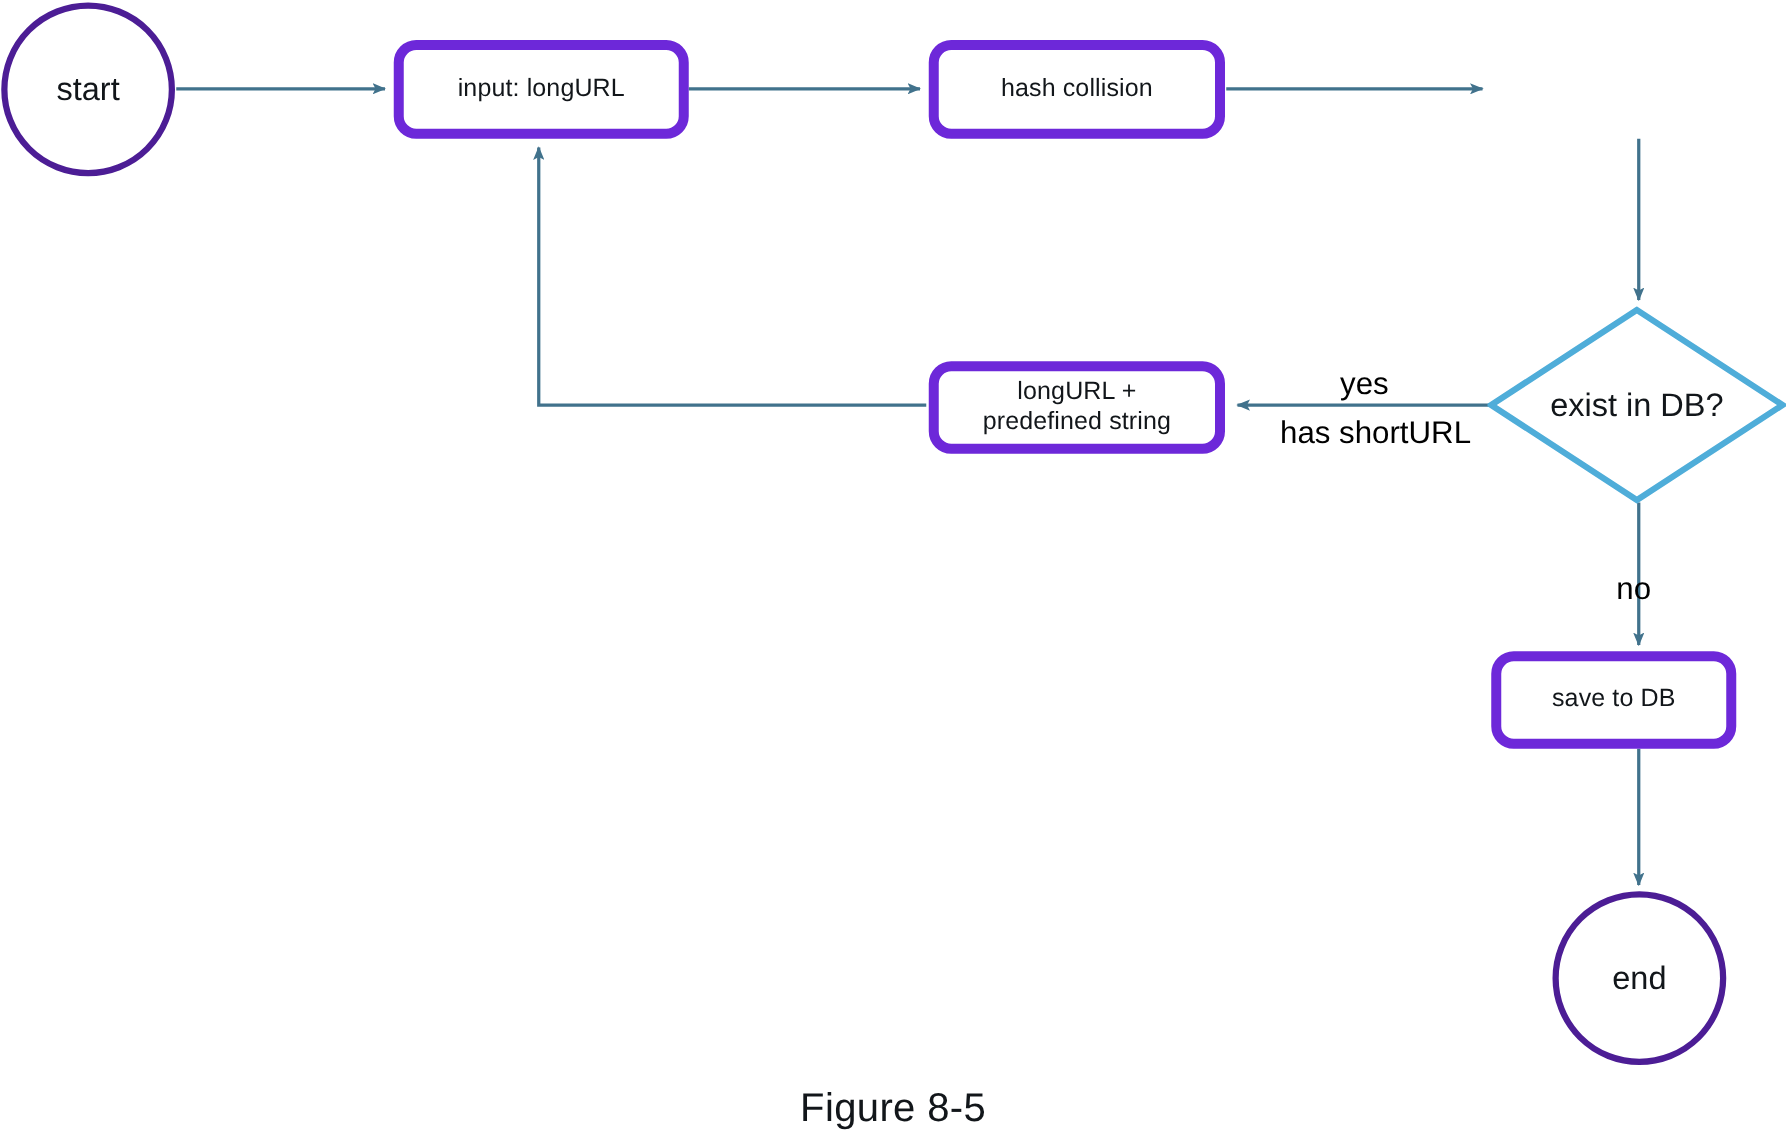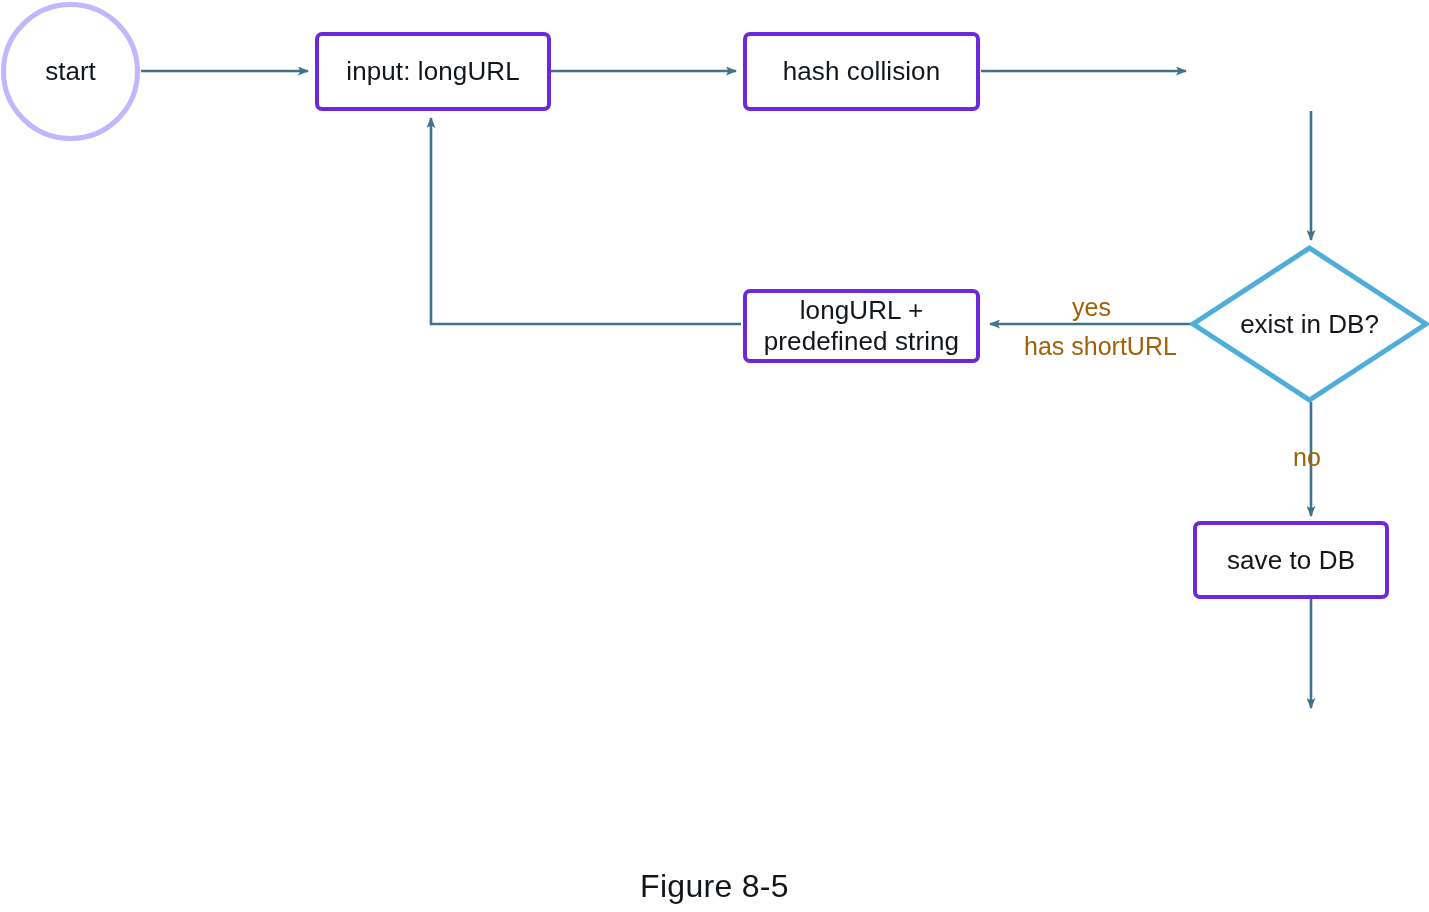--- a/index.html
+++ b/index.html
@@ -30,28 +30,28 @@
     position: absolute;
     box-sizing: border-box;
     display: flex;
     align-items: center;
     justify-content: center;
     text-align: center;
     color: #12161a;
     background: #ffffff;
   }
   .node-process {
-    border: 4px solid #6d28d9;
-    border-radius: 7px;
-    font-size: 26px;
+    border: 8px solid #6d28d9;
+    border-radius: 18px;
+    font-size: 20px;
     line-height: 1.18;
     letter-spacing: 0.1px;
   }
   .node-terminal {
-    border: 5px solid #c4b5fd;
+    border: 5px solid #4c1d95;
     border-radius: 50%;
     font-size: 26px;
   }
   .node-decision {
     background: transparent;
     border: none;
     font-size: 26px;
   }
   .node-decision .diamond-shape {
     position: absolute;
@@ -61,21 +61,21 @@
     height: 100%;
   }
   .node-decision .decision-label {
     position: relative;
     z-index: 2;
     white-space: nowrap;
   }
   .edge-label {
     position: absolute;
     font-size: 25px;
-    color: #a16207;
+    color: #000000;
     white-space: nowrap;
     background: transparent;
   }
   .caption {
     position: absolute;
     width: 100%;
     text-align: center;
     font-size: 32px;
     color: #12161a;
     letter-spacing: 0.3px;
@@ -135,22 +135,25 @@
 
   <div class="node node-process multi-line" style="left:743px; top:289px; width:237px; height:74px;">
     <span class="multi-line">longURL +
 predefined string</span>
   </div>
 
   <div class="node node-process" style="left:1193px; top:521px; width:196px; height:78px;">
     <span>save to DB</span>
   </div>
 
+  <div class="node node-terminal" style="left:1242px; top:713px; width:139px; height:139px;">
+    <span>end</span>
+  </div>
 
   <div class="edge-label" style="left:1072px; top:293px;">yes</div>
 
   <div class="edge-label" style="left:1024px; top:332px;">has shortURL</div>
 
-  <div class="edge-label" style="left:1293px; top:443px;">no</div>
+  <div class="edge-label" style="left:1293px; top:457px;">no</div>
 
   <div class="caption" style="left:0; top:868px;">Figure 8-5</div>
 
 </div>
 
 </body></html>

